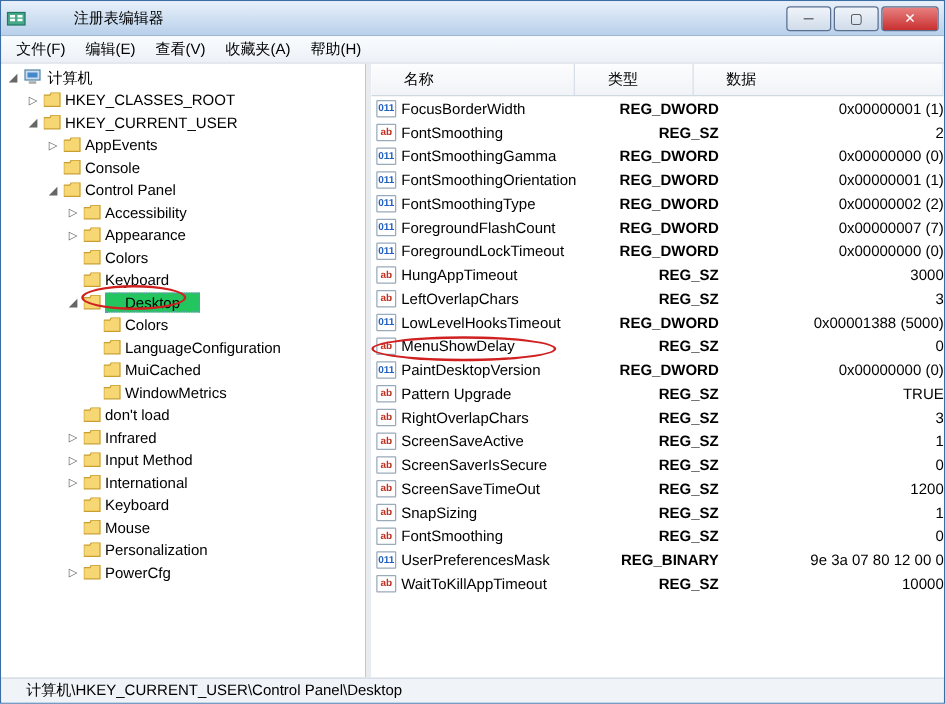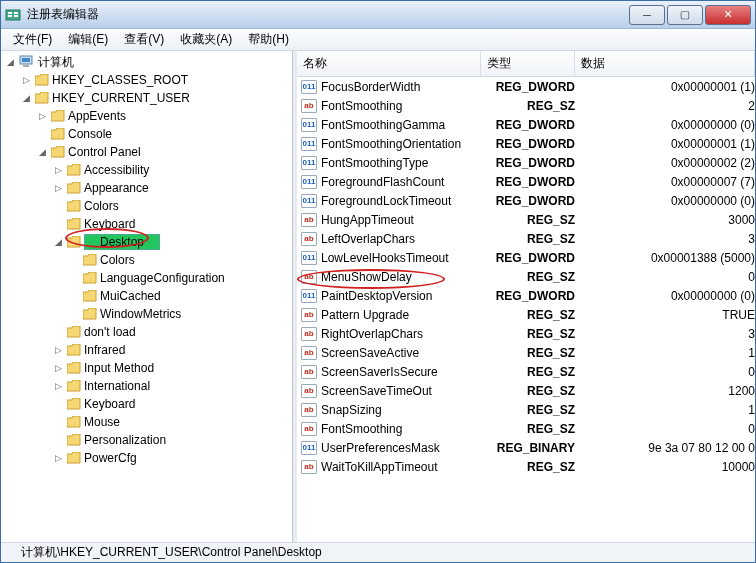--- a/index.html
+++ b/index.html
@@ -1,31 +1,31 @@
 <!DOCTYPE html>
 <html><head>
 <meta charset="utf-8">
 <style>
 * { margin: 0; padding: 0; box-sizing: border-box; font-family: "Microsoft YaHei", "SimSun", Tahoma, sans-serif; font-size: 12px; }
 body { background: #5b8dc9; width: 756px; height: 563px; overflow: hidden; }
 .window { width: 756px; height: 563px; background: #fff; border: 1px solid #3a6ea5; display: flex; flex-direction: column; }
-.titlebar { height: 28px; background: linear-gradient(to bottom, #e8f0fa 0%, #d0e0f2 50%, #b8d0ea 100%); display: flex; align-items: center; padding: 0 4px; border-bottom: 1px solid #a0b8d0; }
+.titlebar { height: 28px; background: linear-gradient(to bottom, #e8f0fa 0%, #d0e0f2 50%, #b8d0ea 100%); display: flex; align-items: center; padding: 0 4px; border-bottom: 1px solid #a0b8d0; gap: 32px; }
 .titlebar-icon { width: 16px; height: 16px; margin-right: 6px; display:inline-flex; align-items:center; justify-content:center; }
 .titlebar-title { flex: 1; color: #000; }
 .win-buttons { display: flex; gap: 0; }
 .win-btn { width: 36px; height: 20px; border: 1px solid #5a7090; background: linear-gradient(to bottom, #f0f4fa, #d0dcea); border-radius: 3px; margin-left: 2px; display: flex; align-items: center; justify-content: center; font-size: 11px; color: #333; cursor: pointer; }
 .win-btn.close { background: linear-gradient(to bottom, #e88080, #c93030); color: #fff; width: 46px; }
 .menubar { height: 22px; background: linear-gradient(to bottom, #fafcfe, #ecf0f6); display: flex; align-items: center; padding: 0 4px; border-bottom: 1px solid #d0d8e0; }
 .menu-item { padding: 2px 8px; cursor: pointer; }
 .content { flex: 1; display: flex; overflow: hidden; background: #fff; }
 .tree-pane { width: 292px; border-right: 1px solid #c0c8d0; overflow: auto; background: #fff; }
 .splitter { width: 4px; background: #e8ecf0; cursor: col-resize; }
 .list-pane { flex: 1; overflow: auto; background: #fff; position: relative; }
 .list-header { display: flex; position: sticky; top: 0; background: linear-gradient(to bottom, #fdfdfe, #f0f3f7); border-bottom: 1px solid #d0d8e0; }
-.list-header-cell { padding: 4px 6px; border-right: 1px solid #d8deea; font-weight: normal; text-align: left; cursor: pointer; }
+.list-header-cell { padding: 4px 6px; border-right: 1px solid #d8deea; font-weight: normal; text-align: left; cursor: pointer; margin-left: 20px; }
 .hc-name { width: 214px; } .hc-type { width: 108px; } .hc-data { flex: 1; min-width: 180px; }
 .list-body { }
 .list-row { display: flex; align-items: center; height: 19px; padding-left: 2px; text-align: right; }
 .list-row .cell-name { width: 210px; display: flex; align-items: center; gap: 4px; padding-left: 2px; }
 .list-row .cell-type { width: 108px; font-weight: bold; }
 .list-row .cell-data { flex: 1; min-width: 180px; white-space: nowrap; }
 .val-icon { width: 16px; height: 14px; display: inline-flex; align-items: center; justify-content: center; border: 1px solid #9ab; background: #fff; font-size: 8px; font-weight: bold; border-radius: 1px; }
 .val-icon.bin { color: #2060c0; }
 .val-icon.str { color: #c03020; }
 .highlight-oval { position: absolute; border: 2px solid #d02020; border-radius: 50%; pointer-events: none; }

